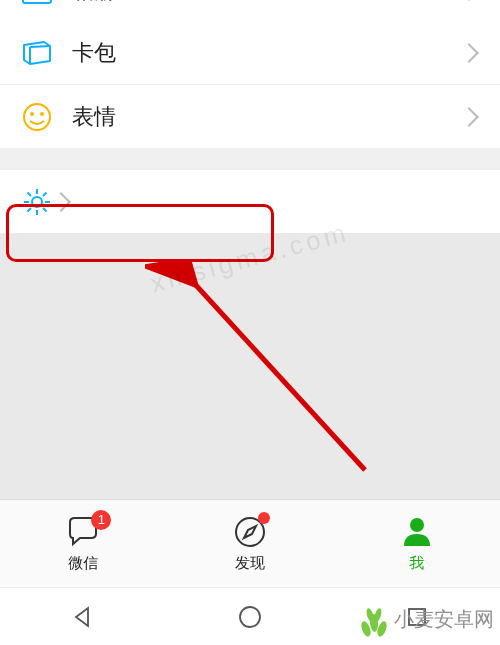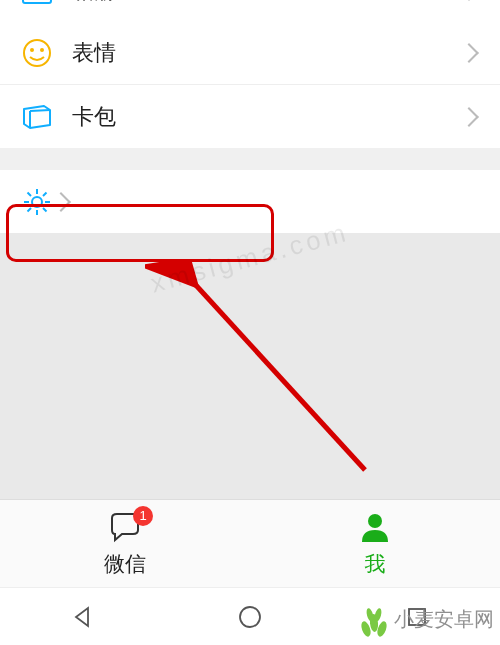--- a/index.html
+++ b/index.html
@@ -11,21 +11,21 @@
   .row .icon { width: 34px; height: 34px; display: flex; align-items: center; justify-content: center; flex: 0 0 34px; }
   .row .label { flex: 1; margin-left: 18px; font-size: 22px; color: #222; }
   .row .chev { width: 14px; height: 14px; border-top: 2px solid #bbb; border-right: 2px solid #bbb; transform: rotate(45deg); margin-right: 4px; }
   .cut-top { height: 22px; overflow: hidden; }
   .cut-top .row { margin-top: -41px; }
   .group-gap2 { height: 22px; background: #f0f0f0; }
   .spacer { flex: 1; background: #e9e9e9; }
   .tabbar { display: flex; height: 88px; background: #fafafa; border-top: 1px solid #ddd; }
   .tab { flex: 1; display: flex; flex-direction: column; align-items: center; justify-content: center; cursor: pointer; }
   .tab .ticon { position: relative; width: 36px; height: 36px; display:flex; align-items:center; justify-content:center; }
-  .tab .lbl { margin-top: 4px; font-size: 21px; color: #222; }
+  .tab .lbl { margin-top: 4px; font-size: 15px; color: #222; }
   .tab.active .lbl { color: #1aad19; }
   .badge { position: absolute; top: -4px; right: -10px; min-width: 20px; height: 20px; border-radius: 10px; background: #f43530; color: #fff; font-size: 13px; line-height: 20px; text-align: center; padding: 0 4px; }
   .dot { position: absolute; top: -2px; right: -2px; width: 12px; height: 12px; border-radius: 50%; background: #f43530; }
   .navbar { display: flex; align-items: center; justify-content: space-around; height: 58px; background: #fff; border-top: 1px solid #eee; }
   .nav-btn { width: 38px; height: 38px; display:flex; align-items:center; justify-content:center; }
   .highlight-box { position: absolute; left: 6px; top: 204px; width: 268px; height: 58px; border: 3px solid #d40000; border-radius: 10px; pointer-events: none; }
   .watermark-center { position: absolute; left: 50%; top: 40%; transform: translate(-50%,-50%) rotate(-15deg); font-size: 26px; color: rgba(0,0,0,0.08); letter-spacing: 4px; pointer-events: none; white-space: nowrap; }
   .watermark-br { position: absolute; right: 6px; bottom: 6px; display: flex; align-items: center; pointer-events: none; }
   .wm-leaf { width: 40px; height: 40px; display:flex; align-items:center; justify-content:center; }
   .wm-text { font-size: 20px; color: #8f8f8f; }
@@ -47,39 +47,39 @@
             </svg>
         </span>
         <span class="label">相册</span>
         <span class="chev"></span>
       </div>
     </div>
 
     <div class="list">
       <div class="row">
         <span class="icon">
+          <svg width="30" height="24" viewBox="0 0 30 24">
+              <path d="M2 4 L22 1 L28 5 L28 20 L8 23 L2 19 Z" fill="none" stroke="#10AEFF" stroke-width="2" stroke-linejoin="round"></path>
+              <line x1="8" y1="23" x2="8" y2="6" stroke="#10AEFF" stroke-width="2"></line>
+              <line x1="8" y1="6" x2="28" y2="5" stroke="#10AEFF" stroke-width="2"></line>
+            </svg>
+        </span>
+        <span class="label">卡包</span>
+        <span class="chev"></span>
+      </div>
+      <div class="row">
+        <span class="icon">
           <svg width="30" height="30" viewBox="0 0 30 30">
               <circle cx="15" cy="15" r="13" fill="none" stroke="#F7B500" stroke-width="2"></circle>
               <circle cx="10" cy="12" r="2" fill="#F7B500"></circle>
               <circle cx="20" cy="12" r="2" fill="#F7B500"></circle>
               <path d="M8 19 Q15 25 22 19" fill="none" stroke="#F7B500" stroke-width="2"></path>
             </svg>
         </span>
         <span class="label">表情</span>
-        <span class="chev"></span>
-      </div>
-      <div class="row">
-        <span class="icon">
-          <svg width="30" height="24" viewBox="0 0 30 24">
-              <path d="M2 4 L22 1 L28 5 L28 20 L8 23 L2 19 Z" fill="none" stroke="#10AEFF" stroke-width="2" stroke-linejoin="round"></path>
-              <line x1="8" y1="23" x2="8" y2="6" stroke="#10AEFF" stroke-width="2"></line>
-              <line x1="8" y1="6" x2="28" y2="5" stroke="#10AEFF" stroke-width="2"></line>
-            </svg>
-        </span>
-        <span class="label">卡包</span>
         <span class="chev"></span>
       </div>
     </div>
 
     <div class="group-gap2"></div>
 
     <div class="list">
       <div class="row">
         <span class="icon">
           <svg width="30" height="30" viewBox="0 0 30 30">
@@ -104,20 +104,30 @@
 
     <div class="tabbar">
       <div class="tab">
         <span class="ticon">
           <svg width="36" height="36" viewBox="0 0 36 36">
               <path d="M5 8 Q5 4 10 4 H26 Q31 4 31 8 V20 Q31 24 26 24 H15 L8 30 V24 Q5 24 5 20 Z" fill="none" stroke="#333" stroke-width="2"></path>
             </svg>
           <span class="badge">1</span>
         </span>
         <span class="lbl">微信</span>
+      </div>
+      <div class="tab">
+        <span class="ticon">
+          <svg width="36" height="36" viewBox="0 0 36 36">
+              <circle cx="18" cy="18" r="14" fill="none" stroke="#333" stroke-width="2"></circle>
+              <polygon points="12,24 16,16 24,12 20,20" fill="none" stroke="#333" stroke-width="2"></polygon>
+            </svg>
+          <span class="dot"></span>
+        </span>
+        <span class="lbl">发现</span>
       </div>
       <div class="tab active">
         <span class="ticon">
           <svg width="36" height="36" viewBox="0 0 36 36">
               <circle cx="18" cy="11" r="7" fill="#1aad19"></circle>
               <path d="M5 32 Q5 20 18 20 Q31 20 31 32 Z" fill="#1aad19"></path>
             </svg>
         </span>
         <span class="lbl">我</span>
       </div>

